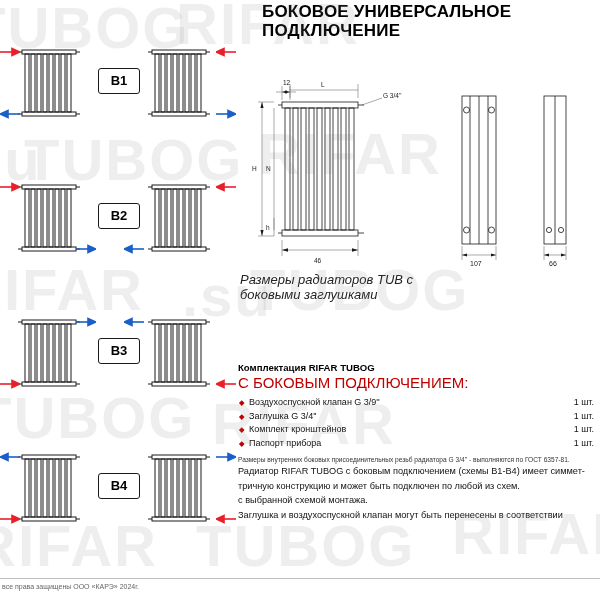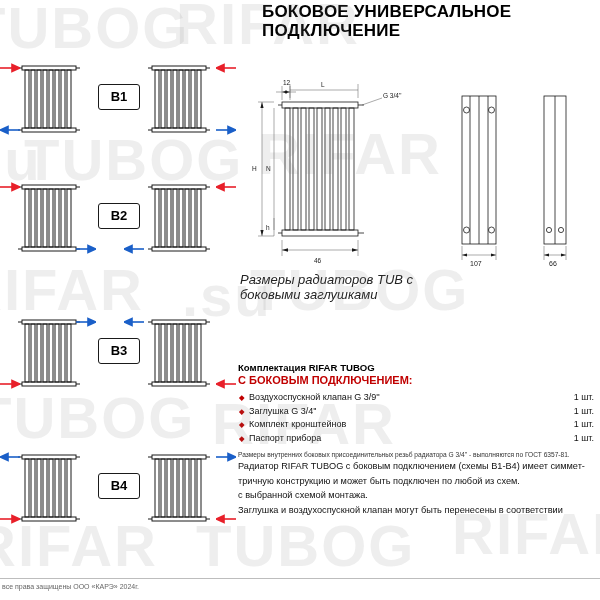--- a/index.html
+++ b/index.html
@@ -139,22 +139,22 @@
     top: 362px;
     width: 356px;
   }
   .kit-title1 {
     font-size: 9.6px;
     font-weight: bold;
     color: #000;
     margin: 0 0 1px 0;
   }
   .kit-title2 {
-    font-size: 11px;
-    font-weight: bold;
+    font-size: 15px;
+    font-weight: normal;
     color: #c00000;
     margin: 0 0 5px 0;
   }
   .kit-list {
     margin: 0;
     padding: 0;
     list-style: none;
   }
   .kit-item {
     position: relative;
@@ -235,21 +235,21 @@
 
   <div class="header">
     <div class="header-title">
       <div>БОКОВОЕ УНИВЕРСАЛЬНОЕ</div>
       <div>ПОДКЛЮЧЕНИЕ</div>
     </div>
   </div>
 
   <div class="schemes">
 
-    <div class="scheme" style="top:16px;padding-left:12px;">
+    <div class="scheme" style="top:0px;padding-left:12px;">
       <div class="rad left">
         <svg width="62" height="78" viewBox="0 0 62 78">
           <g fill="none" stroke="#1a1a1a" stroke-width="1">
             <rect x="4" y="6" width="54" height="4"></rect>
             <rect x="4" y="68" width="54" height="4"></rect>
             <g>
               <rect x="7" y="10" width="4" height="58"></rect>
               <rect x="13" y="10" width="4" height="58"></rect>
               <rect x="19" y="10" width="4" height="58"></rect>
               <rect x="25" y="10" width="4" height="58"></rect>

